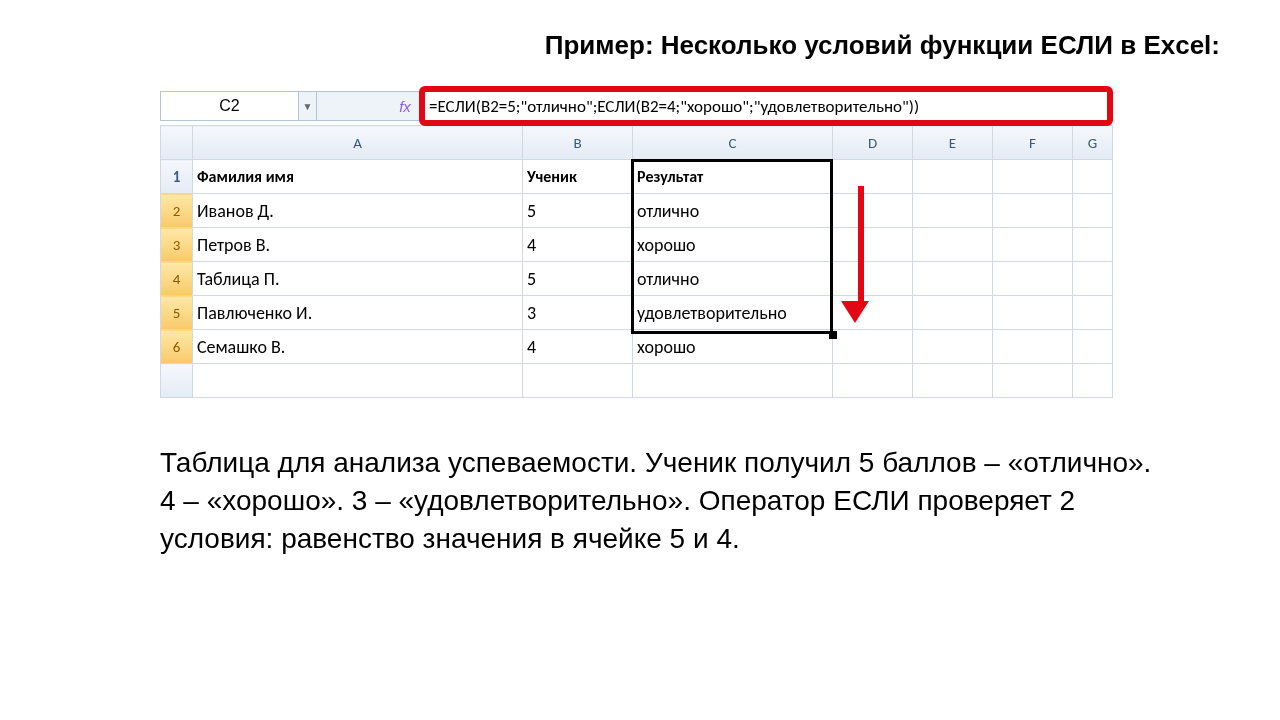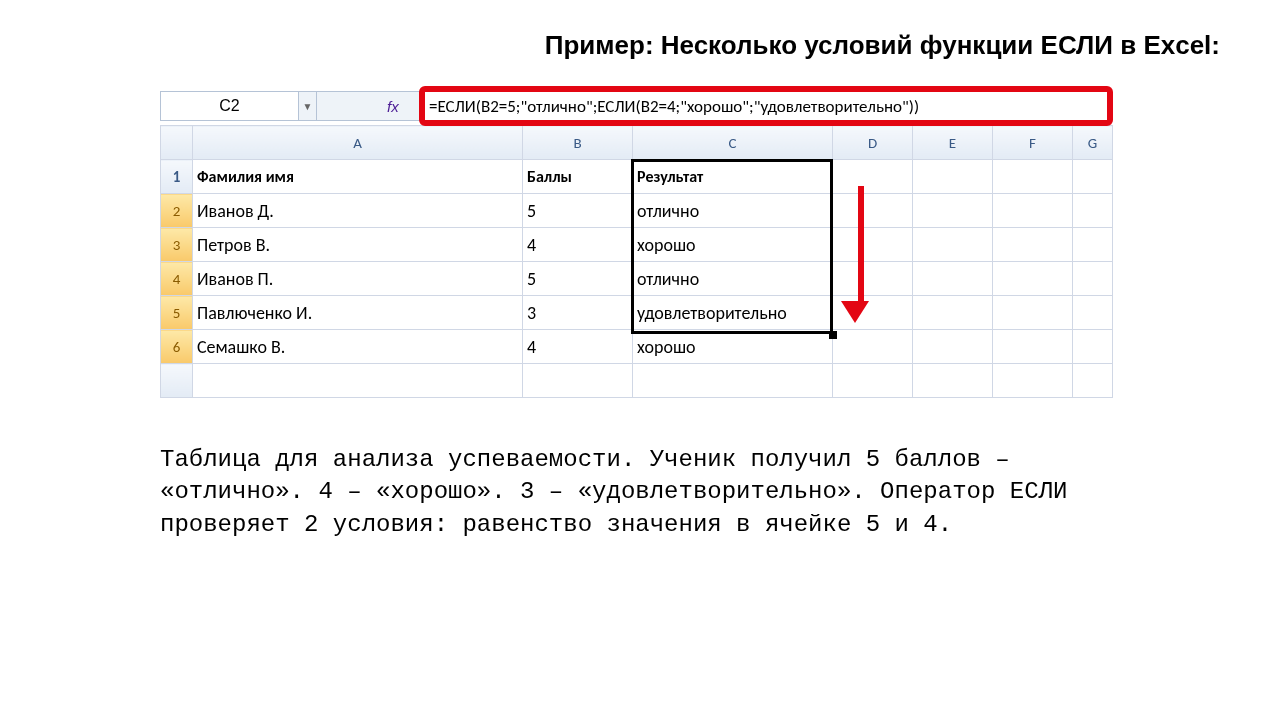--- a/index.html
+++ b/index.html
@@ -4,39 +4,39 @@
 <style>
   * { box-sizing: border-box; margin: 0; padding: 0; }
   html, body { width: 1280px; height: 720px; font-family: Arial, sans-serif; background: #fff; }
   .page { padding: 20px 60px 0 60px; }
   .title { font-size: 26px; font-weight: bold; text-align: right; margin: 10px 0 30px 0; }
   .excel-shot { margin-left: 100px; width: 950px; position: relative; margin-top: 17px; }
   .namebox-row { display: flex; align-items: center; height: 30px; background: #eef3f8; border: 1px solid #b5c3d6; }
   .namebox { width: 138px; height: 100%; display: flex; align-items: center; justify-content: center; font-size: 16px; background: #fff; border-right: 1px solid #b5c3d6; }
   .namebox-dd { width: 18px; height: 100%; border-right: 1px solid #b5c3d6; display:flex; align-items:center; justify-content:center; color:#666; font-size:10px;}
   .fx-gap { width: 70px; }
-  .fx-label { width: 36px; font-style: italic; color:#4c1d95; font-size:15px; }
+  .fx-label { width: 36px; font-style: italic; text-align:center; color:#8b5cf6; font-size:15px; }
   .formula-wrap { flex: 1; position: relative; height: 100%; display:flex; align-items:center; }
   .formula-highlight { position: absolute; inset: -6px -4px -6px -4px; border: 6px solid #e30613; border-radius: 6px; z-index: 5; pointer-events: none; }
   .formula-text { position: relative; z-index: 1; font-family: Calibri, Arial, sans-serif; font-size: 17px; padding-left: 6px; background:#fff; width:100%; height:100%; display:flex; align-items:center; }
   .grid { border-collapse: collapse; width: 100%; table-layout: fixed; font-family: Calibri, Arial, sans-serif; font-size: 18px; margin-top: 4px; }
   .grid th, .grid td { border: 1px solid #d0d7e5; height: 34px; padding: 0 4px; text-align: left; vertical-align: middle; overflow:hidden; }
   .grid thead th { background: linear-gradient(#f5f8fc, #e3ebf5); color: #3a5a86; font-weight: normal; text-align: center; font-size: 15px; }
   .grid .rowhdr { background: linear-gradient(#f5f8fc, #e3ebf5); color: #3a5a86; text-align: center; width: 32px; font-size: 15px; }
   .grid .rowhdr.sel { background: linear-gradient(#fde9a8, #f9c96a); color: #8a5b00; }
   .hdr-row td { font-weight: bold; font-size: 16px; }
   col.cA { width: 330px; } col.cB { width: 110px; } col.cC { width: 200px; }
   col.cD, col.cE, col.cF { width: 80px; } col.cG { width: 40px; }
   .colB { text-align: right; padding-right: 6px; }
   .sel-range { position: absolute; border: 3px solid #000; pointer-events: none; z-index: 8; }
   .fill-handle { position:absolute; width:8px; height:8px; background:#000; z-index:9; }
   .arrow-down { position:absolute; z-index:10; }
   .arrow-down .shaft { width:6px; background:#e30613; margin:0 auto; }
   .arrow-down .head { width:0; height:0; border-left:14px solid transparent; border-right:14px solid transparent; border-top:22px solid #e30613; margin-left:-11px; }
-  .caption { margin: 46px 60px 0 100px; font-size: 24px; line-height: 1.35; font-family: Liberation Mono, monospace; }
+  .caption { margin: 46px 60px 0 100px; font-size: 28px; line-height: 1.35; }
 </style>
 </head>
 <body>
 
 <div class="page">
   <h1 class="title">Пример: Несколько условий функции ЕСЛИ в Excel:</h1>
 
   <div class="excel-shot">
 
     <div class="namebox-row">
@@ -70,21 +70,21 @@
           <th>D</th>
           <th>E</th>
           <th>F</th>
           <th>G</th>
         </tr>
       </thead>
       <tbody>
         <tr class="hdr-row">
           <td class="rowhdr">1</td>
           <td>Фамилия имя</td>
-          <td>Баллы</td>
+          <td>Ученик</td>
           <td>Результат</td>
           <td></td>
             <td></td>
             <td></td>
             <td></td>
         </tr>
         <tr>
           <td class="rowhdr sel">2</td>
           <td>Иванов Д.</td>
           <td class="colB">5</td>
@@ -99,21 +99,21 @@
           <td>Петров В.</td>
           <td class="colB">4</td>
           <td>хорошо</td>
           <td></td>
             <td></td>
             <td></td>
             <td></td>
         </tr>
         <tr>
           <td class="rowhdr sel">4</td>
-          <td>Иванов П.</td>
+          <td>Таблица П.</td>
           <td class="colB">5</td>
           <td>отлично</td>
           <td></td>
             <td></td>
             <td></td>
             <td></td>
         </tr>
         <tr>
           <td class="rowhdr sel">5</td>
           <td>Павлюченко И.</td>

